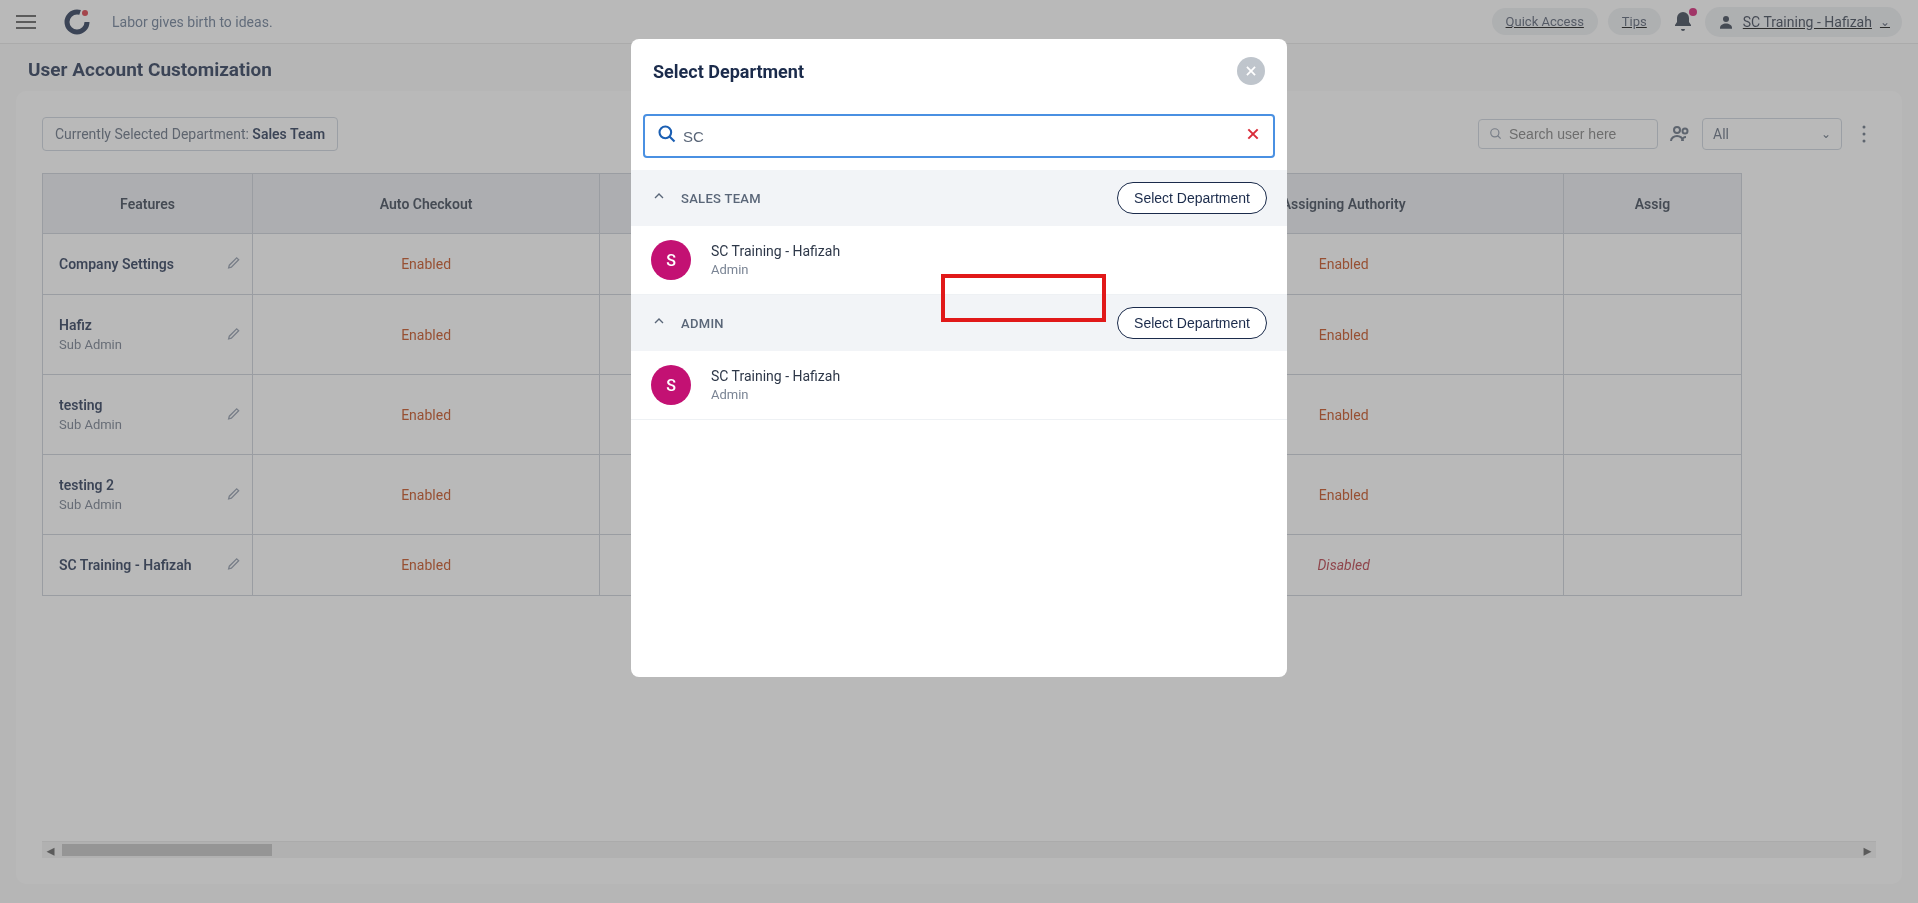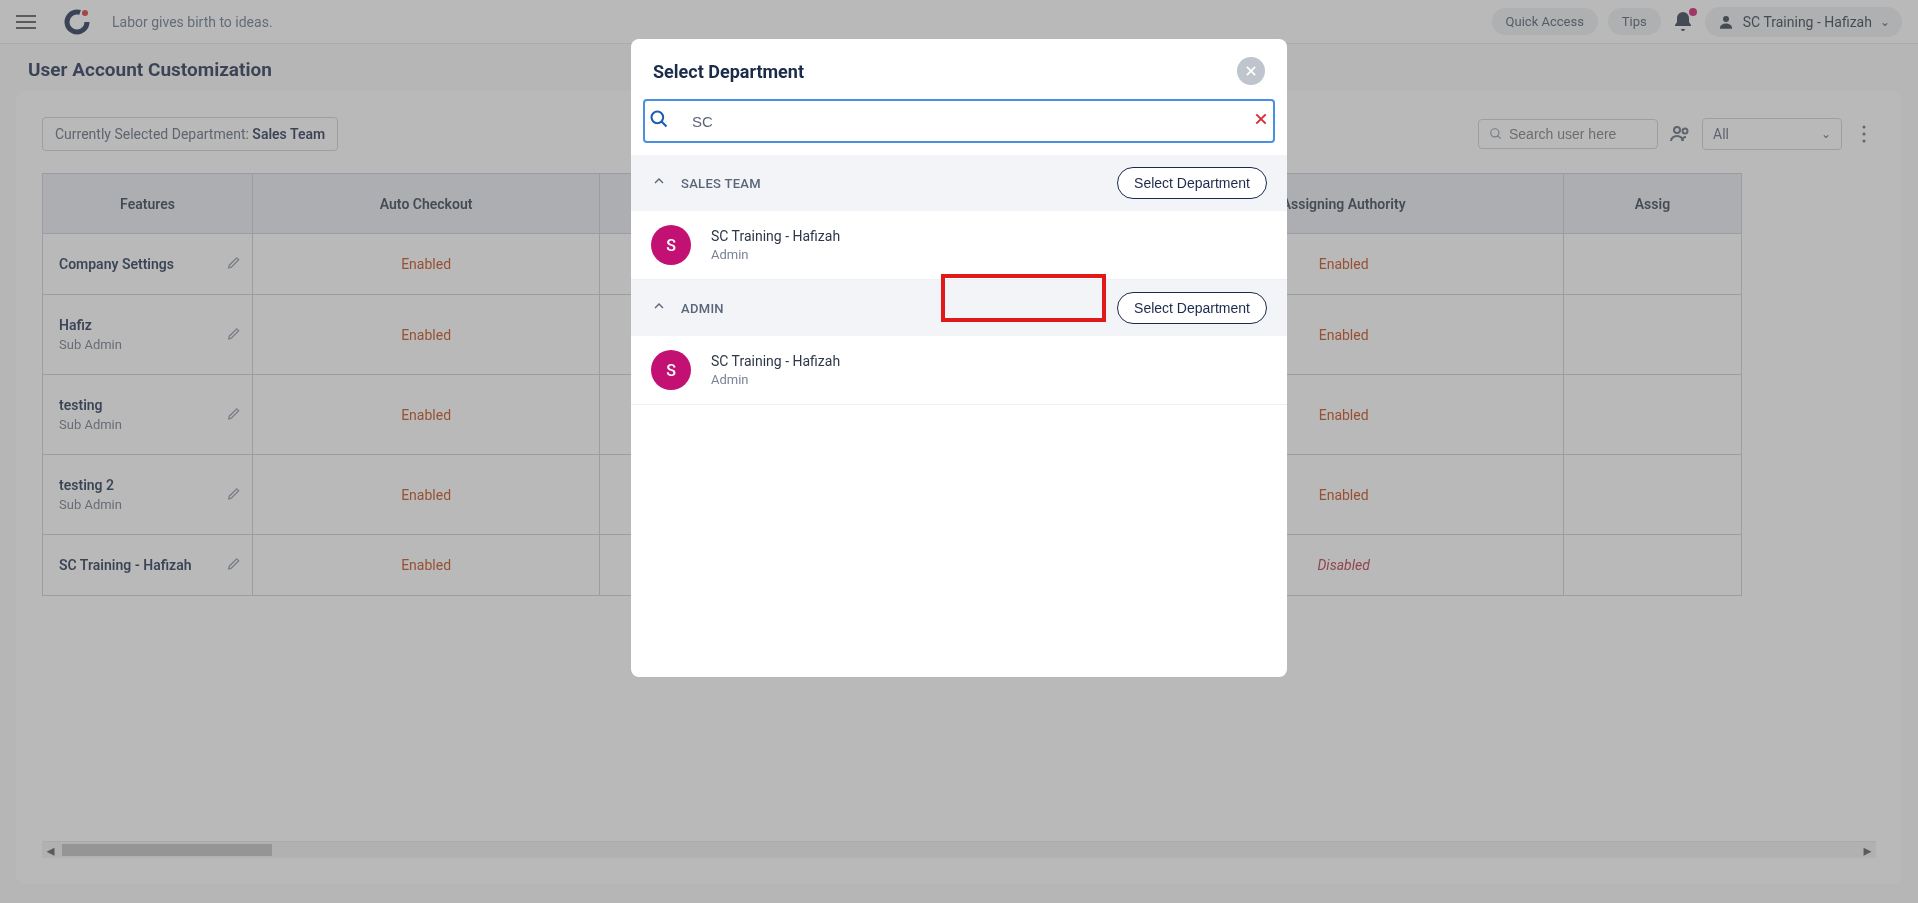--- a/index.html
+++ b/index.html
@@ -5,21 +5,21 @@
   * { box-sizing: border-box; margin: 0; padding: 0; }
   body { font-family: -apple-system, BlinkMacSystemFont, "Segoe UI", Roboto, sans-serif; background: #fafafa; width: 1918px; height: 903px; overflow: hidden; position: relative; }
   
   
   .header { height: 44px; display: flex; align-items: center; padding: 0 16px; background: #fff; border-bottom: 1px solid #e5e5e5; }
   .menu-icon { width: 24px; height: 24px; cursor: pointer; display: flex; flex-direction: column; justify-content: center; gap: 4px; }
   .menu-icon span { display: block; height: 2px; background: #555; width: 20px; }
   .logo { width: 26px; height: 26px; margin-left: 24px; margin-right: 22px; position: relative; }
   .logo svg { width: 100%; height: 100%; }
   .tagline { color: #61738d; font-size: 14px; }
-  .header-right { margin-left: auto; display: flex; align-items: center; gap: 10px; }
+  .header-right { margin-left: auto; display: flex; align-items: center; gap: 10px; text-decoration: underline; }
   .pill { background: #eceef1; color: #4a5568; padding: 6px 14px; border-radius: 16px; font-size: 13px; cursor: pointer; }
   .bell { width: 24px; height: 24px; position: relative; cursor: pointer; }
   .bell-dot { position: absolute; top: -2px; right: -2px; width: 8px; height: 8px; background: #d3106b; border-radius: 50%; }
   .user-chip { display: flex; align-items: center; gap: 8px; background: #eceef1; padding: 6px 12px; border-radius: 16px; cursor: pointer; }
   .user-chip svg { width: 18px; height: 18px; }
   .user-chip .uname { font-size: 14px; color: #2d3748; }
   .user-chip .caret { font-size: 12px; color: #4a5568; }
 
   
   .page-title { padding: 14px 28px 10px; font-size: 19px; font-weight: 700; color: #1b2b4b; }
@@ -58,21 +58,21 @@
   .hscroll .arrow.right { position: absolute; right: 0; }
   .hscroll .arrow.left { position: absolute; left: 0; }
 
   
   .overlay { position: absolute; inset: 0; background: rgba(100,100,100,0.45); z-index: 50; }
   .modal { position: absolute; left: 50%; top: 39px; transform: translateX(-50%); width: 656px; height: 638px; background: #fff; border-radius: 8px; z-index: 60; display: flex; flex-direction: column; }
   .modal-header { display: flex; align-items: center; justify-content: space-between; padding: 18px 22px 14px; }
   .modal-title { font-size: 18px; font-weight: 700; color: #1b2b4b; }
   .close-btn { width: 28px; height: 28px; border-radius: 50%; background: #bfc5cc; display: flex; align-items: center; justify-content: center; cursor: pointer; color: #fff; }
   .modal-search-wrap { padding: 0 12px; }
-  .modal-search { display: flex; align-items: center; border: 2px solid #4a90e2; border-radius: 4px; padding: 8px 4px; gap: 23px; }
+  .modal-search { display: flex; align-items: center; border: 2px solid #4a90e2; border-radius: 4px; padding: 8px 12px; gap: 6px; margin-top: 15px; }
   .modal-search .search-icon svg { width: 20px; height: 20px; color: #1b5fb3; }
   .modal-search input { flex: 1; border: none; outline: none; font-size: 15px; color: #5a6678; }
   .modal-search .clear-icon { cursor: pointer; color: #d92d3a; }
   .modal-body { margin-top: 12px; flex: 1; overflow: auto; }
   .group-head { display: flex; align-items: center; padding: 12px 20px; background: #f2f4f7; }
   .group-head .chev { cursor: pointer; margin-right: 14px; color: #5a6678; }
   .group-head .gname { font-size: 13px; letter-spacing: 0.3px; color: #5a6678; text-transform: uppercase; font-weight: 500; }
   .sel-btn { margin-left: auto; border: 1.5px solid #1b2b4b; background: #fff; color: #1b2b4b; font-size: 14px; padding: 7px 16px; border-radius: 20px; cursor: pointer; }
   .member-row { display: flex; align-items: center; padding: 14px 20px; border-bottom: 1px solid #eef1f4; }
   .avatar { width: 40px; height: 40px; border-radius: 50%; background: #c31173; color: #fff; display: flex; align-items: center; justify-content: center; font-size: 16px; font-weight: 500; margin-right: 20px; }

